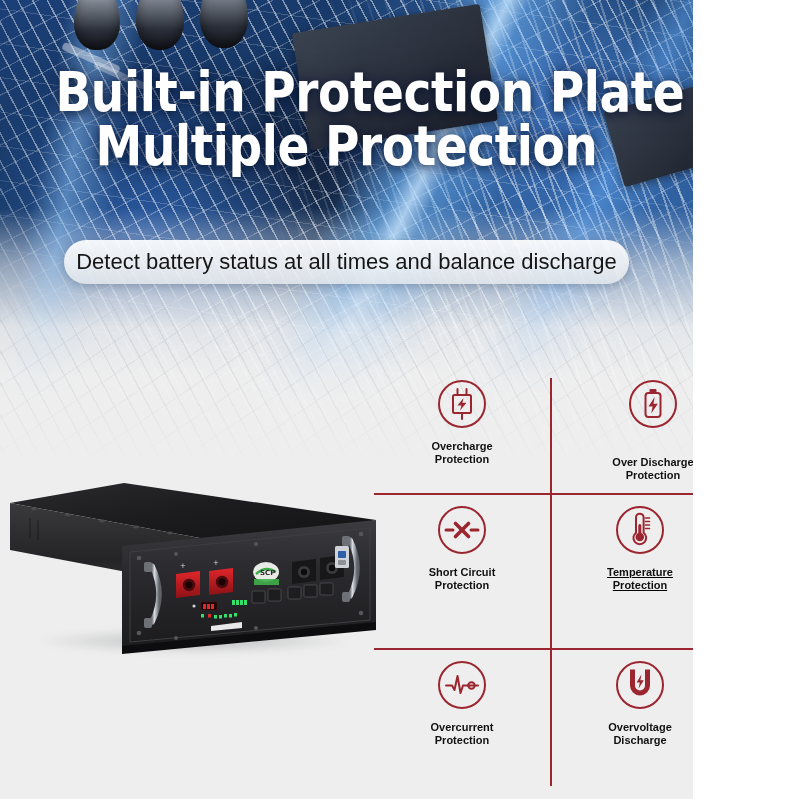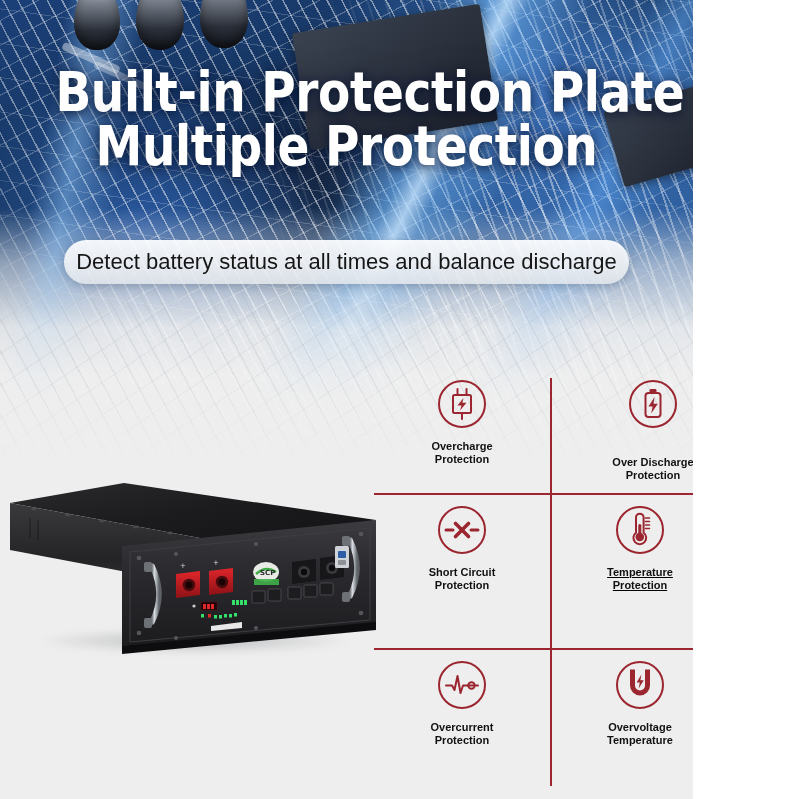--- a/index.html
+++ b/index.html
@@ -409,17 +409,17 @@
 
     <div class="cell c5">
       <div class="icon-circle">
         <svg width="52" height="52" viewBox="0 0 52 52">
           <circle cx="26" cy="26" r="23" fill="none" stroke="#9b2630" stroke-width="2"></circle>
           <path d="M18.5,13 v13.5 a7.5,7.5 0 0 0 15,0 v-13.5" fill="none" stroke="#9b2630" stroke-width="5" stroke-linecap="square"></path>
           <polygon points="27.4,15.5 22.6,23.5 25.8,23.5 24.6,29.5 29.8,21.2 26.4,21.2" fill="#9b2630"></polygon>
         </svg>
       </div>
       <div class="cell-label">Overvoltage
-Temperature</div>
+Discharge</div>
     </div>
   </div>
 
 </div>
 
 </body></html>

